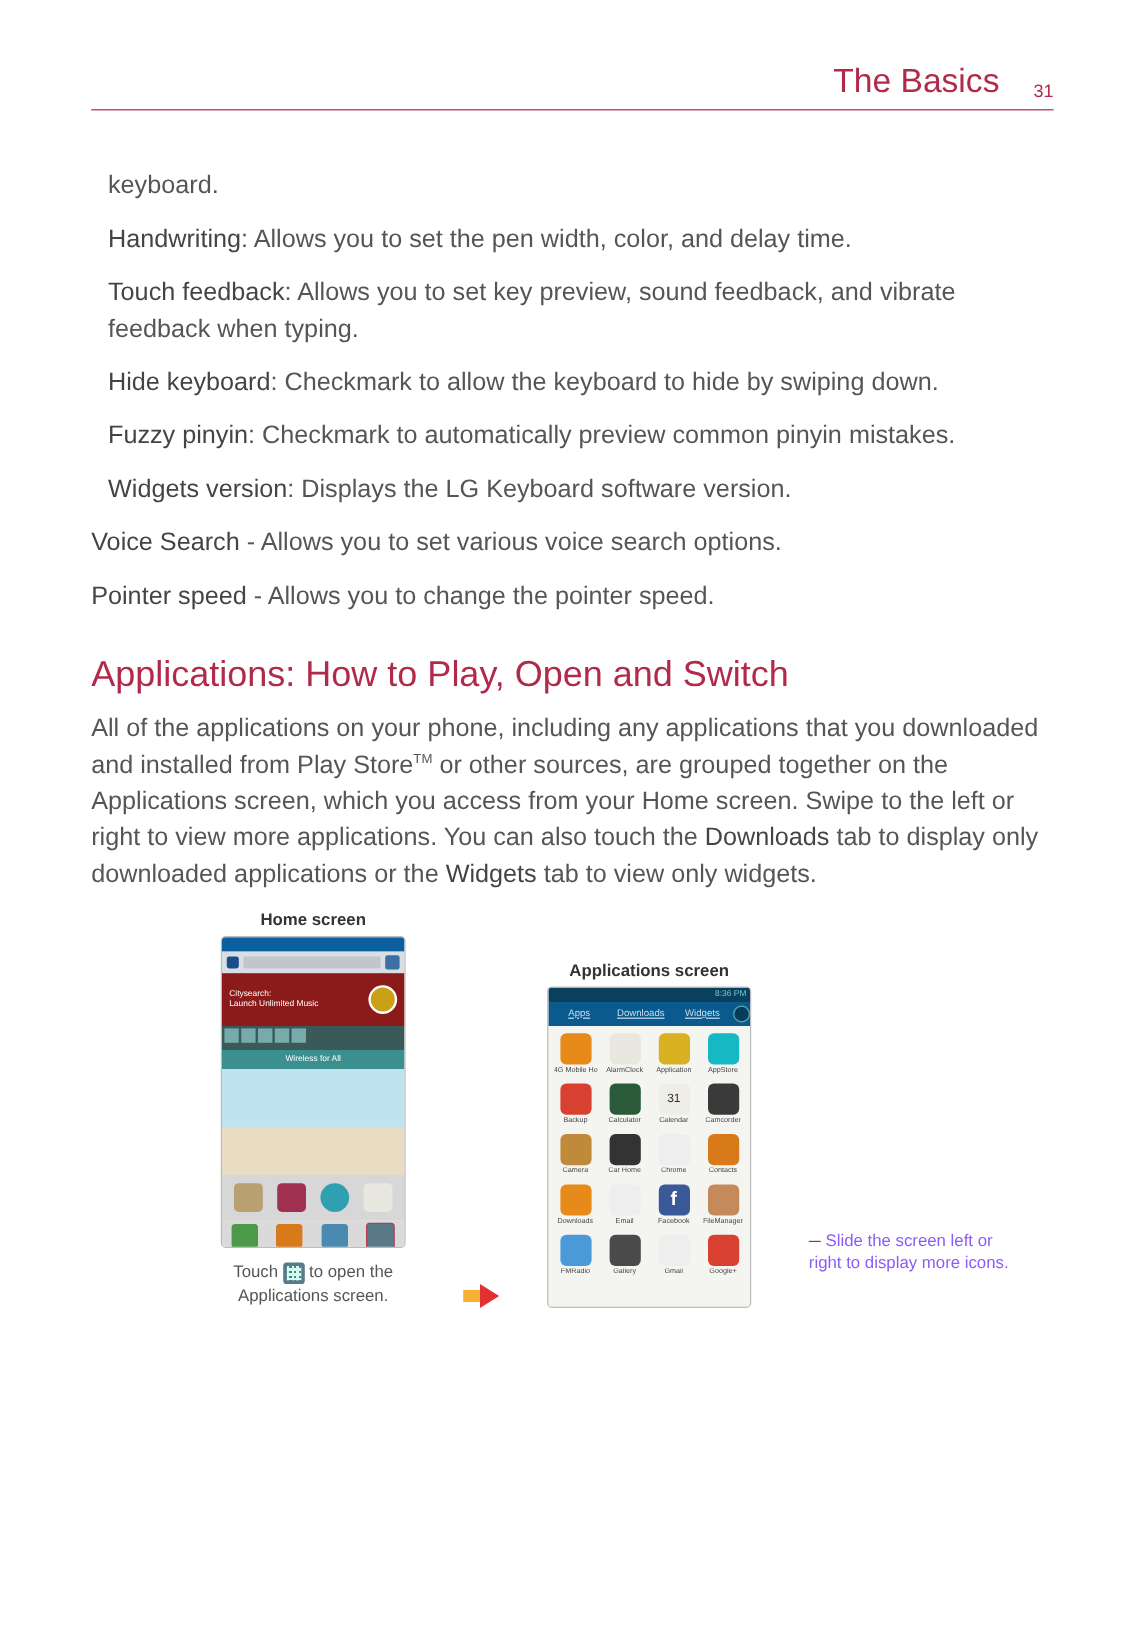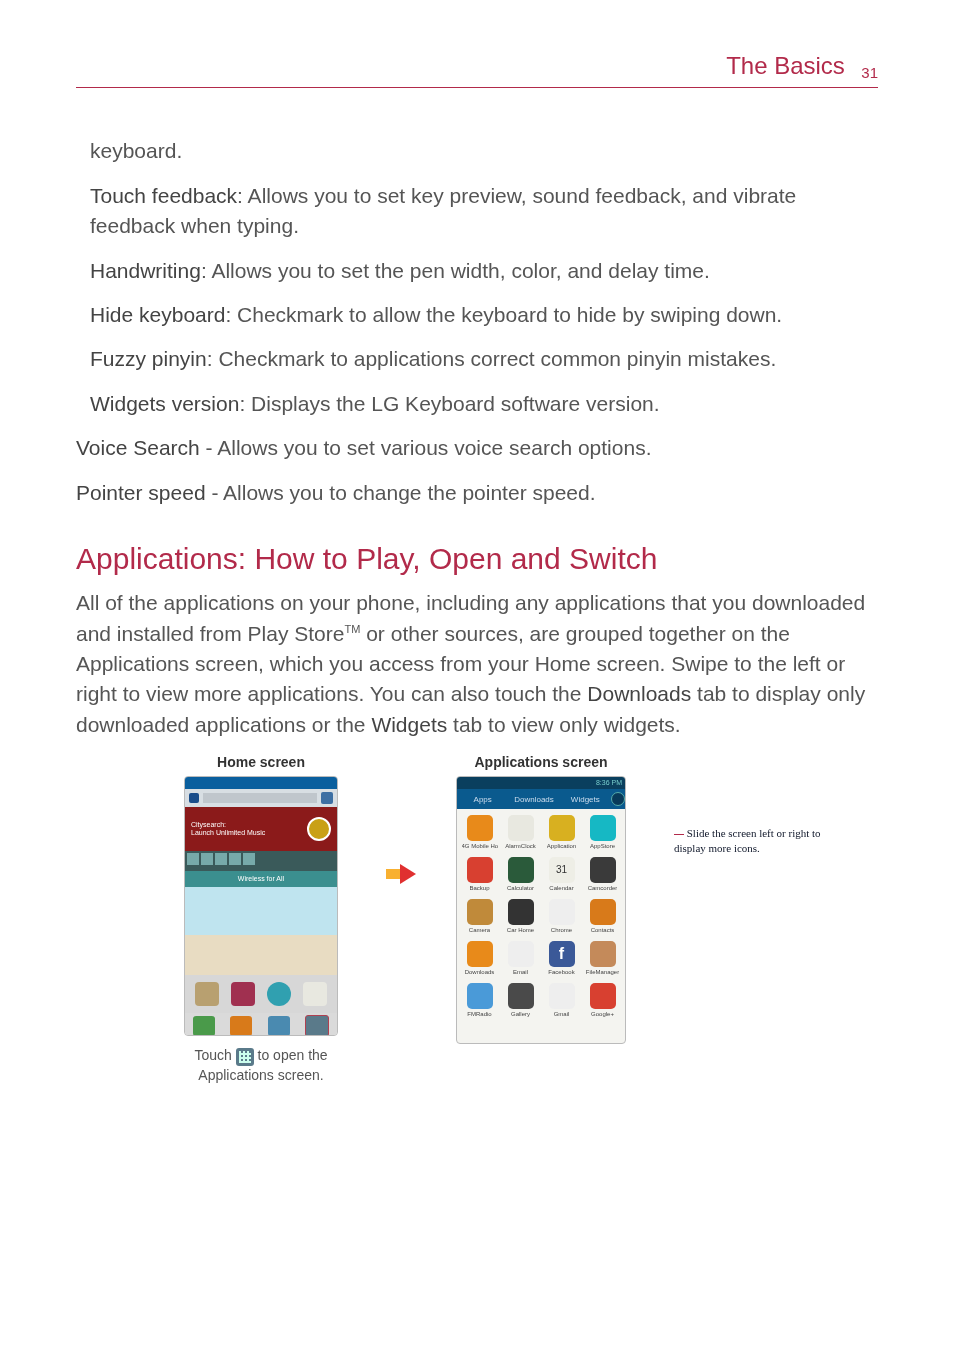--- a/index.html
+++ b/index.html
@@ -16,23 +16,23 @@
     padding: 52px 76px 40px 76px;
   }
   .header-line {
     border-bottom: 1.5px solid #b22a4a;
     padding-bottom: 6px;
     text-align: right;
     margin-bottom: 48px;
   }
   .header-title {
     color: #b22a4a;
-    font-size: 24px;
+    font-size: 28px;
     font-weight: 400;
-    margin-right: 12px;
+    margin-right: 24px;
   }
   .page-num {
     color: #b22a4a;
     font-size: 15px;
     vertical-align: sub;
   }
   .body-text {
     font-size: 21px;
     line-height: 1.45;
     color: #555;
@@ -54,21 +54,21 @@
     color: #b22a4a;
     font-size: 30px;
     font-weight: 400;
     margin: 34px 0 12px 0;
   }
   .tm { font-size: 11px; vertical-align: super; }
   .figures {
     display: flex;
     gap: 40px;
     margin-top: 8px;
-    align-items: flex-start;
+    align-items: flex-end;
     justify-content: flex-start;
     padding-left: 100px;
   }
   .fig-col { display:flex; flex-direction:column; align-items:center; }
   .fig-cap { font-size: 14px; font-weight: bold; color:#333; text-align:center; margin-bottom:6px;}
   .phone {
     width: 152px;
     height: 258px;
     background: #eee;
     border: 1px solid #bbb;
@@ -111,55 +111,55 @@
     width: 168px;
     height: 266px;
     background: #f4f4f0;
     border: 1px solid #bbb;
     border-radius: 4px;
     position: relative;
     overflow: hidden;
   }
   .p2-status { height:12px; background:#0a3f5e; text-align:right; color:#7cc; font-size:7px; padding-right:3px; line-height:12px;}
   .p2-tabs { height:20px; background:#0a5a8e; display:flex; align-items:center; color:#cde; font-size:8px;}
-  .p2-tab { flex:1; text-align:center; }
+  .p2-tab { flex:1; text-align:center;text-decoration:underline; }
   .p2-gear { width:12px;height:12px;border-radius:50%;background:#083a5a;border:1px solid #5aa;}
   .grid { padding:6px 4px; display:grid; grid-template-columns:repeat(4,1fr); gap:8px 4px;}
   .app { display:flex; flex-direction:column; align-items:center;}
   .app .ico { width:26px;height:26px;border-radius:5px;}
   .app .lbl { font-size:6px; color:#444; margin-top:2px; text-align:center; max-width:36px; overflow:hidden; white-space:nowrap;}
-  .callouts { font-size:11px; color:#0f172a; line-height:1.35; margin-left:8px;font-family:Liberation Serif, serif;}
+  .callouts { font-size:14px; color:#8b5cf6; line-height:1.35; margin-left:8px;}
   .callout-block { max-width:180px; }
   .pointer-line { width:10px; height:1px; background:#b22a4a; display:inline-block; vertical-align:middle;}
 </style>
 </head>
 <body>
 
 <div class="page">
   <div class="header-line">
     <span class="header-title">The Basics</span>
     <span class="page-num">31</span>
   </div>
 
   <p class="body-text">keyboard.</p>
 
   <p class="body-text">
+    <span class="bold-term">Handwriting</span><span>: Allows you to set the pen width, color, and delay time.</span>
+  </p>
+
+  <p class="body-text">
     <span class="bold-term">Touch feedback</span><span>: Allows you to set key preview, sound feedback, and vibrate feedback when typing.</span>
   </p>
 
   <p class="body-text">
-    <span class="bold-term">Handwriting</span><span>: Allows you to set the pen width, color, and delay time.</span>
-  </p>
-
-  <p class="body-text">
     <span class="bold-term">Hide keyboard</span><span>: Checkmark to allow the keyboard to hide by swiping down.</span>
   </p>
 
   <p class="body-text">
-    <span class="bold-term">Fuzzy pinyin</span><span>: Checkmark to applications correct common pinyin mistakes.</span>
+    <span class="bold-term">Fuzzy pinyin</span><span>: Checkmark to automatically preview common pinyin mistakes.</span>
   </p>
 
   <p class="body-text">
     <span class="bold-term">Widgets version</span><span>: Displays the LG Keyboard software version.</span>
   </p>
 
   <p class="body-text-outer">
     <span class="bold-term">Voice Search</span><span> - Allows you to set various voice search options.</span>
   </p>
 

